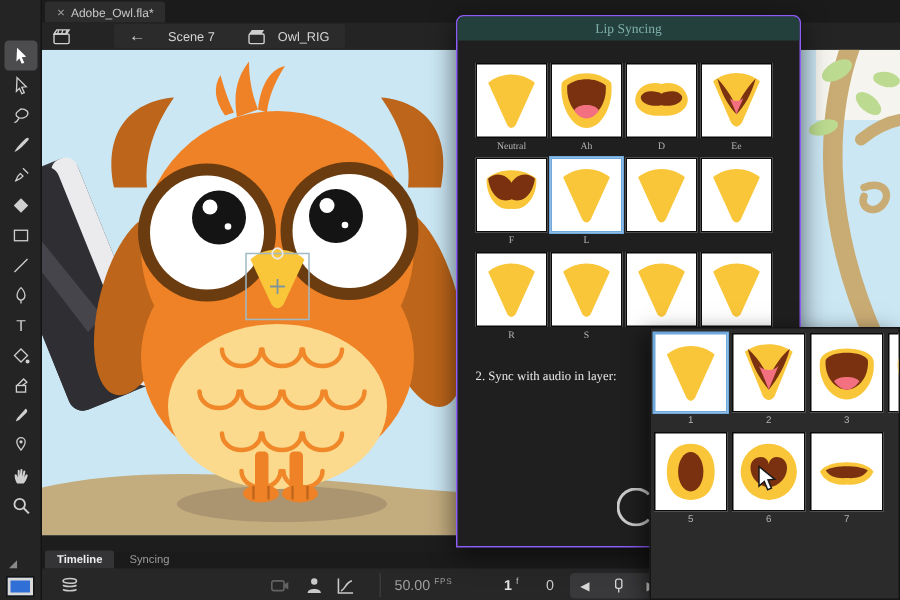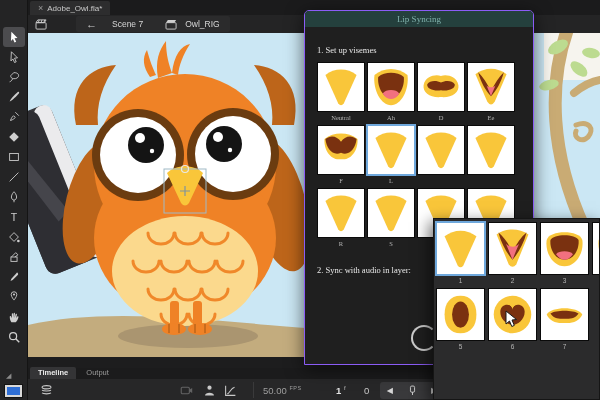--- a/index.html
+++ b/index.html
@@ -277,21 +277,21 @@
           <path d="M10 10 L14 14" stroke="currentColor" stroke-width="1.6"></path>
         </svg>
       </div>
       <div class="tool-ovf">◢</div>
   <div class="swatch"></div>
 </div>
 
 <div class="timeline">
   <div class="tl-tabs" id="tlTabs">
         <span class="tl-tab active">Timeline</span>
-        <span class="tl-tab">Output</span>
+        <span class="tl-tab">Syncing</span>
       </div>
   <div class="tl-ctrl">
     <span class="ic" style="left:12px;top:5px;">
       <svg viewBox="0 0 16 16">
             <g fill="none" stroke="#c9c9c9" stroke-width="1.3">
         <ellipse cx="8" cy="4" rx="5.5" ry="2"></ellipse>
               <path d="M2.5 7.5 C4 9 12 9 13.5 7.5"></path>
               <path d="M2.5 11 C4 12.5 12 12.5 13.5 11"></path>
             </g>
           </svg>
@@ -341,21 +341,20 @@
   </div>
   <div class="ruler">
     <div class="playhead"></div>
     <div class="hscroll"></div>
   </div>
 </div>
 
 <div class="dialog">
   <div class="dlg-title">Lip Syncing</div>
   <div class="dlg-body">
-    <div class="dlg-step">1. Set up visemes</div>
     <div class="vgrid" id="visemeGrid">
           <div class="vcell">
             <div class="thumb">
               <svg viewBox="0 0 48 48">
                 <path d="M7 11 C17 3 31 3 41 11 L27 42 Q24 46 21 42 Z" fill="#f9c63a"></path>
               </svg>
             </div>
             <div class="vlabel">Neutral</div>
           </div>
           <div class="vcell">

